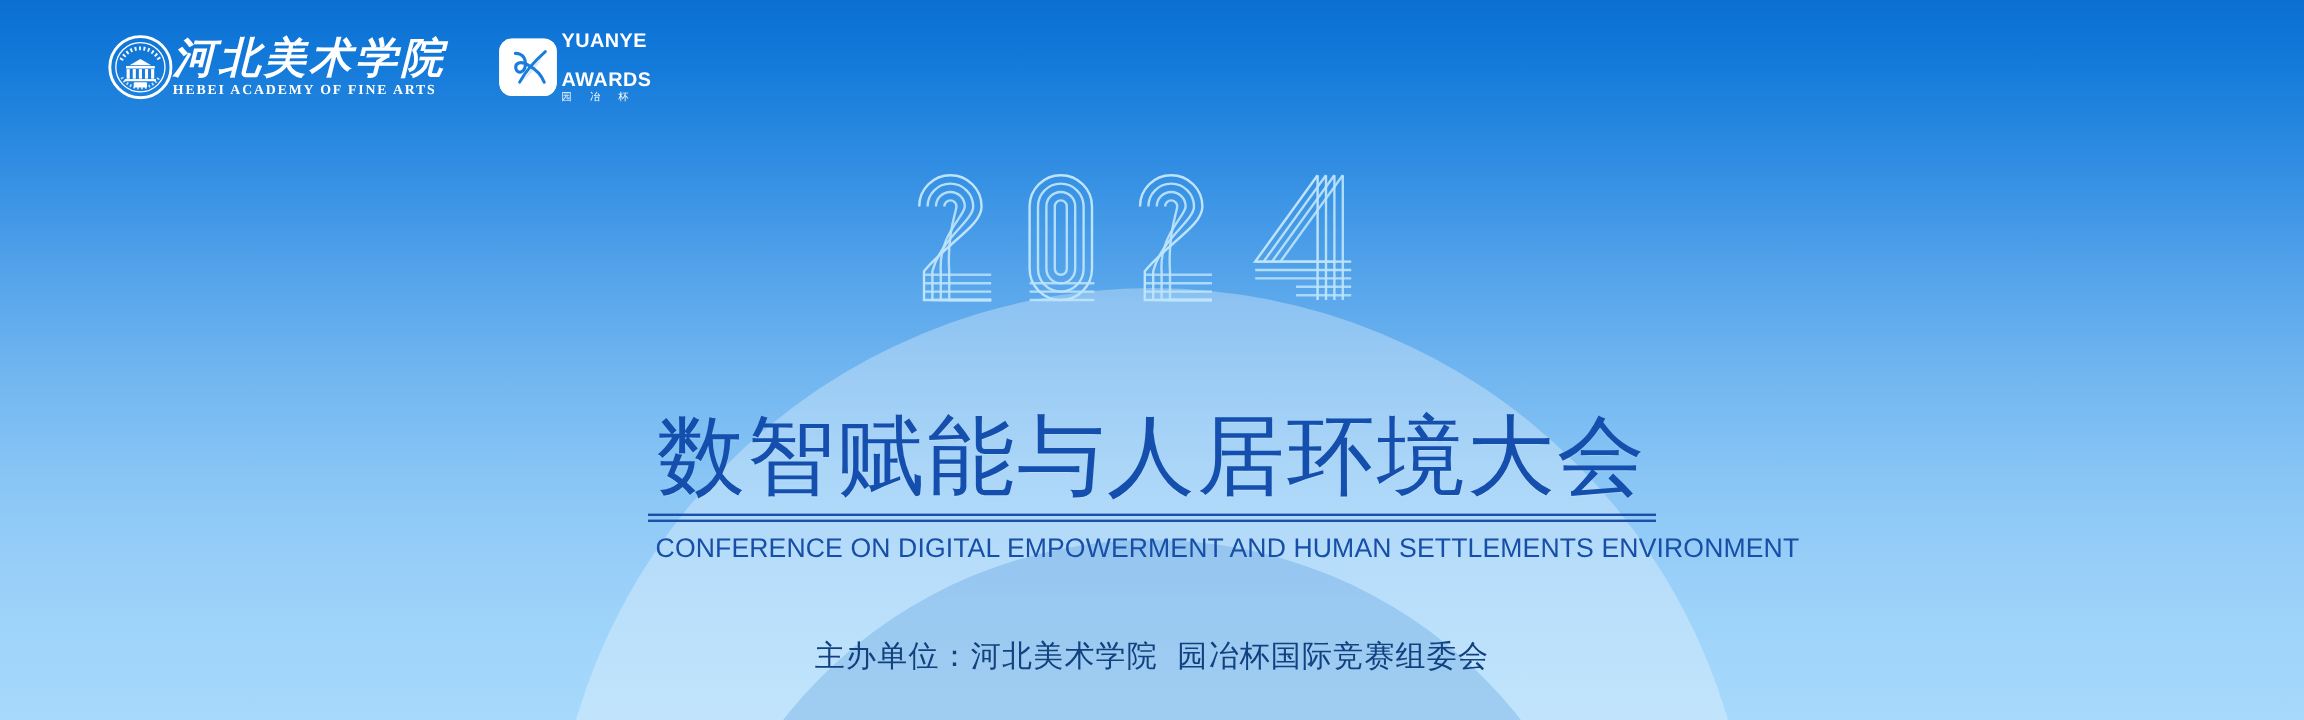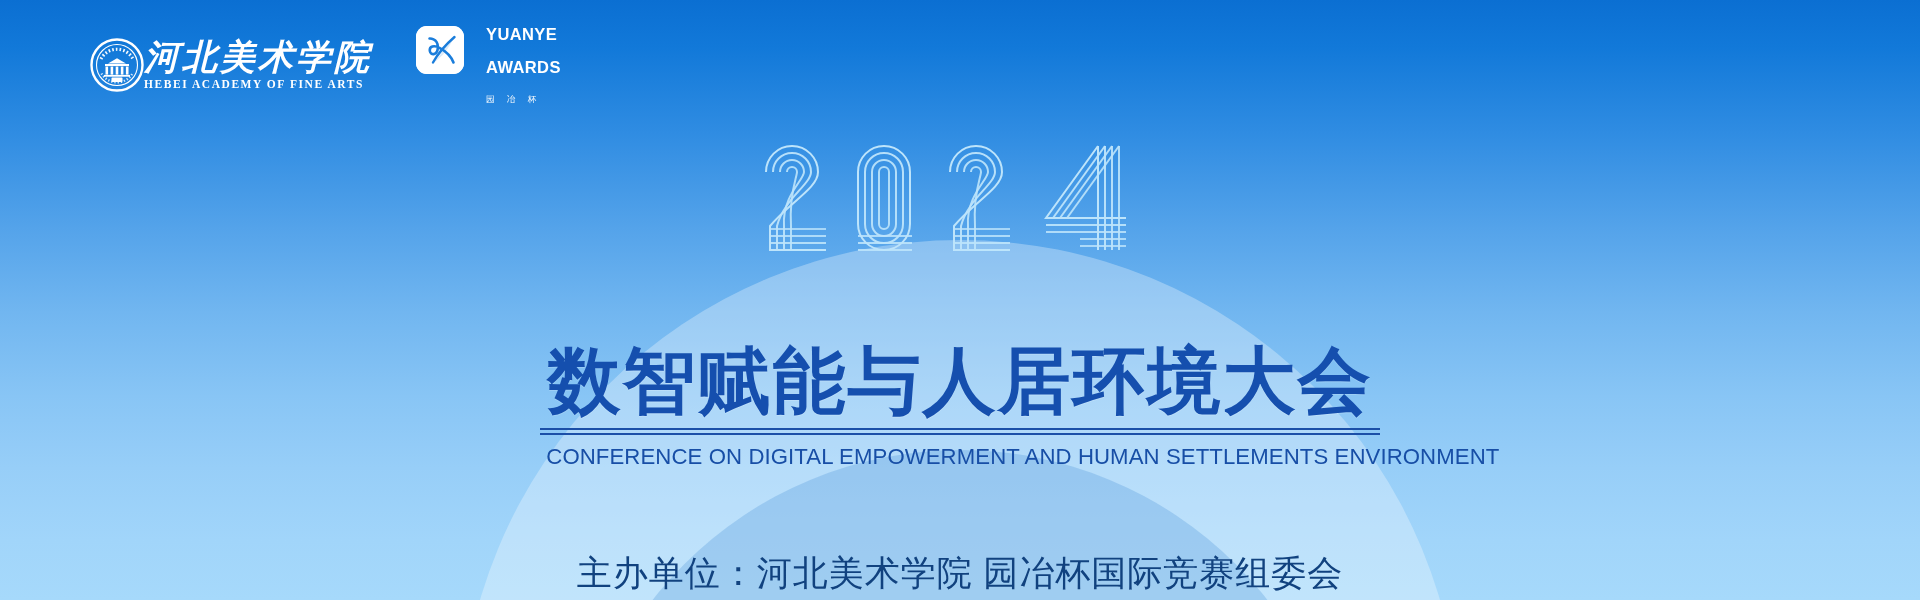--- a/index.html
+++ b/index.html
@@ -91,21 +91,22 @@
     font-weight: 700;
     font-size: 11.5px;
     line-height: 14px;
     color: #ffffff;
     letter-spacing: 1.55px;
     white-space: nowrap;
   }
 
   .logo-yuanye {
     display: flex;
-    gap: 22px;
+    align-items: center;
+    gap: 4px;
   }
   .yy-mark {
     width: 48px;
     height: 48px;
     border-radius: 11px;
     background: #ffffff;
     flex: none;
     position: relative;
   }
   .yy-text {
@@ -115,25 +116,26 @@
   }
   .yy-line1, .yy-line2 {
     color: #ffffff;
     font-weight: 700;
     font-size: 16.5px;
     letter-spacing: 0.4px;
     white-space: nowrap;
   }
   .yy-line2 { margin-top: 16px; }
   .yy-line3 {
-    margin-top: 20px;
+    margin-top: 2px;
     color: #ffffff;
     font-size: 8.5px;
     letter-spacing: 5px;
     white-space: nowrap;
+    font-family: Liberation Mono, monospace;
   }
 
   
   .year-wrap {
     position: absolute;
     top: 138px;
     left: 50%;
     transform: translateX(-50%);
     z-index: 5;
   }
@@ -143,21 +145,21 @@
     position: absolute;
     top: 340px;
     left: 50%;
     transform: translateX(-50%);
     width: 840px;
     z-index: 5;
     text-align: center;
   }
   .title-cn {
     font-family: "DejaVu Sans", "Liberation Sans", sans-serif;
-    font-weight: 700;
+    font-weight: 400;
     font-size: 73px;
     line-height: 82px;
     color: #154fae;
     letter-spacing: 2px;
     white-space: nowrap;
     text-shadow: 0 1px 0 rgba(255,255,255,0.18);
   }
   .rule-group {
     margin-top: 6px;
     width: 100%;
@@ -176,26 +178,26 @@
     line-height: 26px;
     color: #174ea6;
     letter-spacing: 0.1px;
     white-space: nowrap;
     transform: scaleX(0.985);
   }
 
   
   .organizer {
     position: absolute;
-    top: 556px;
+    top: 532px;
     left: 50%;
     transform: translateX(-50%);
     z-index: 5;
-    font-family: Liberation Sans, sans-serif;
-    font-size: 35px;
+    font-family: Liberation Mono, monospace;
+    font-size: 25px;
     line-height: 34px;
     color: #11427f;
     letter-spacing: 1px;
     white-space: nowrap;
   }
 </style>
 </head>
 <body>
 
 <div id="banner">

